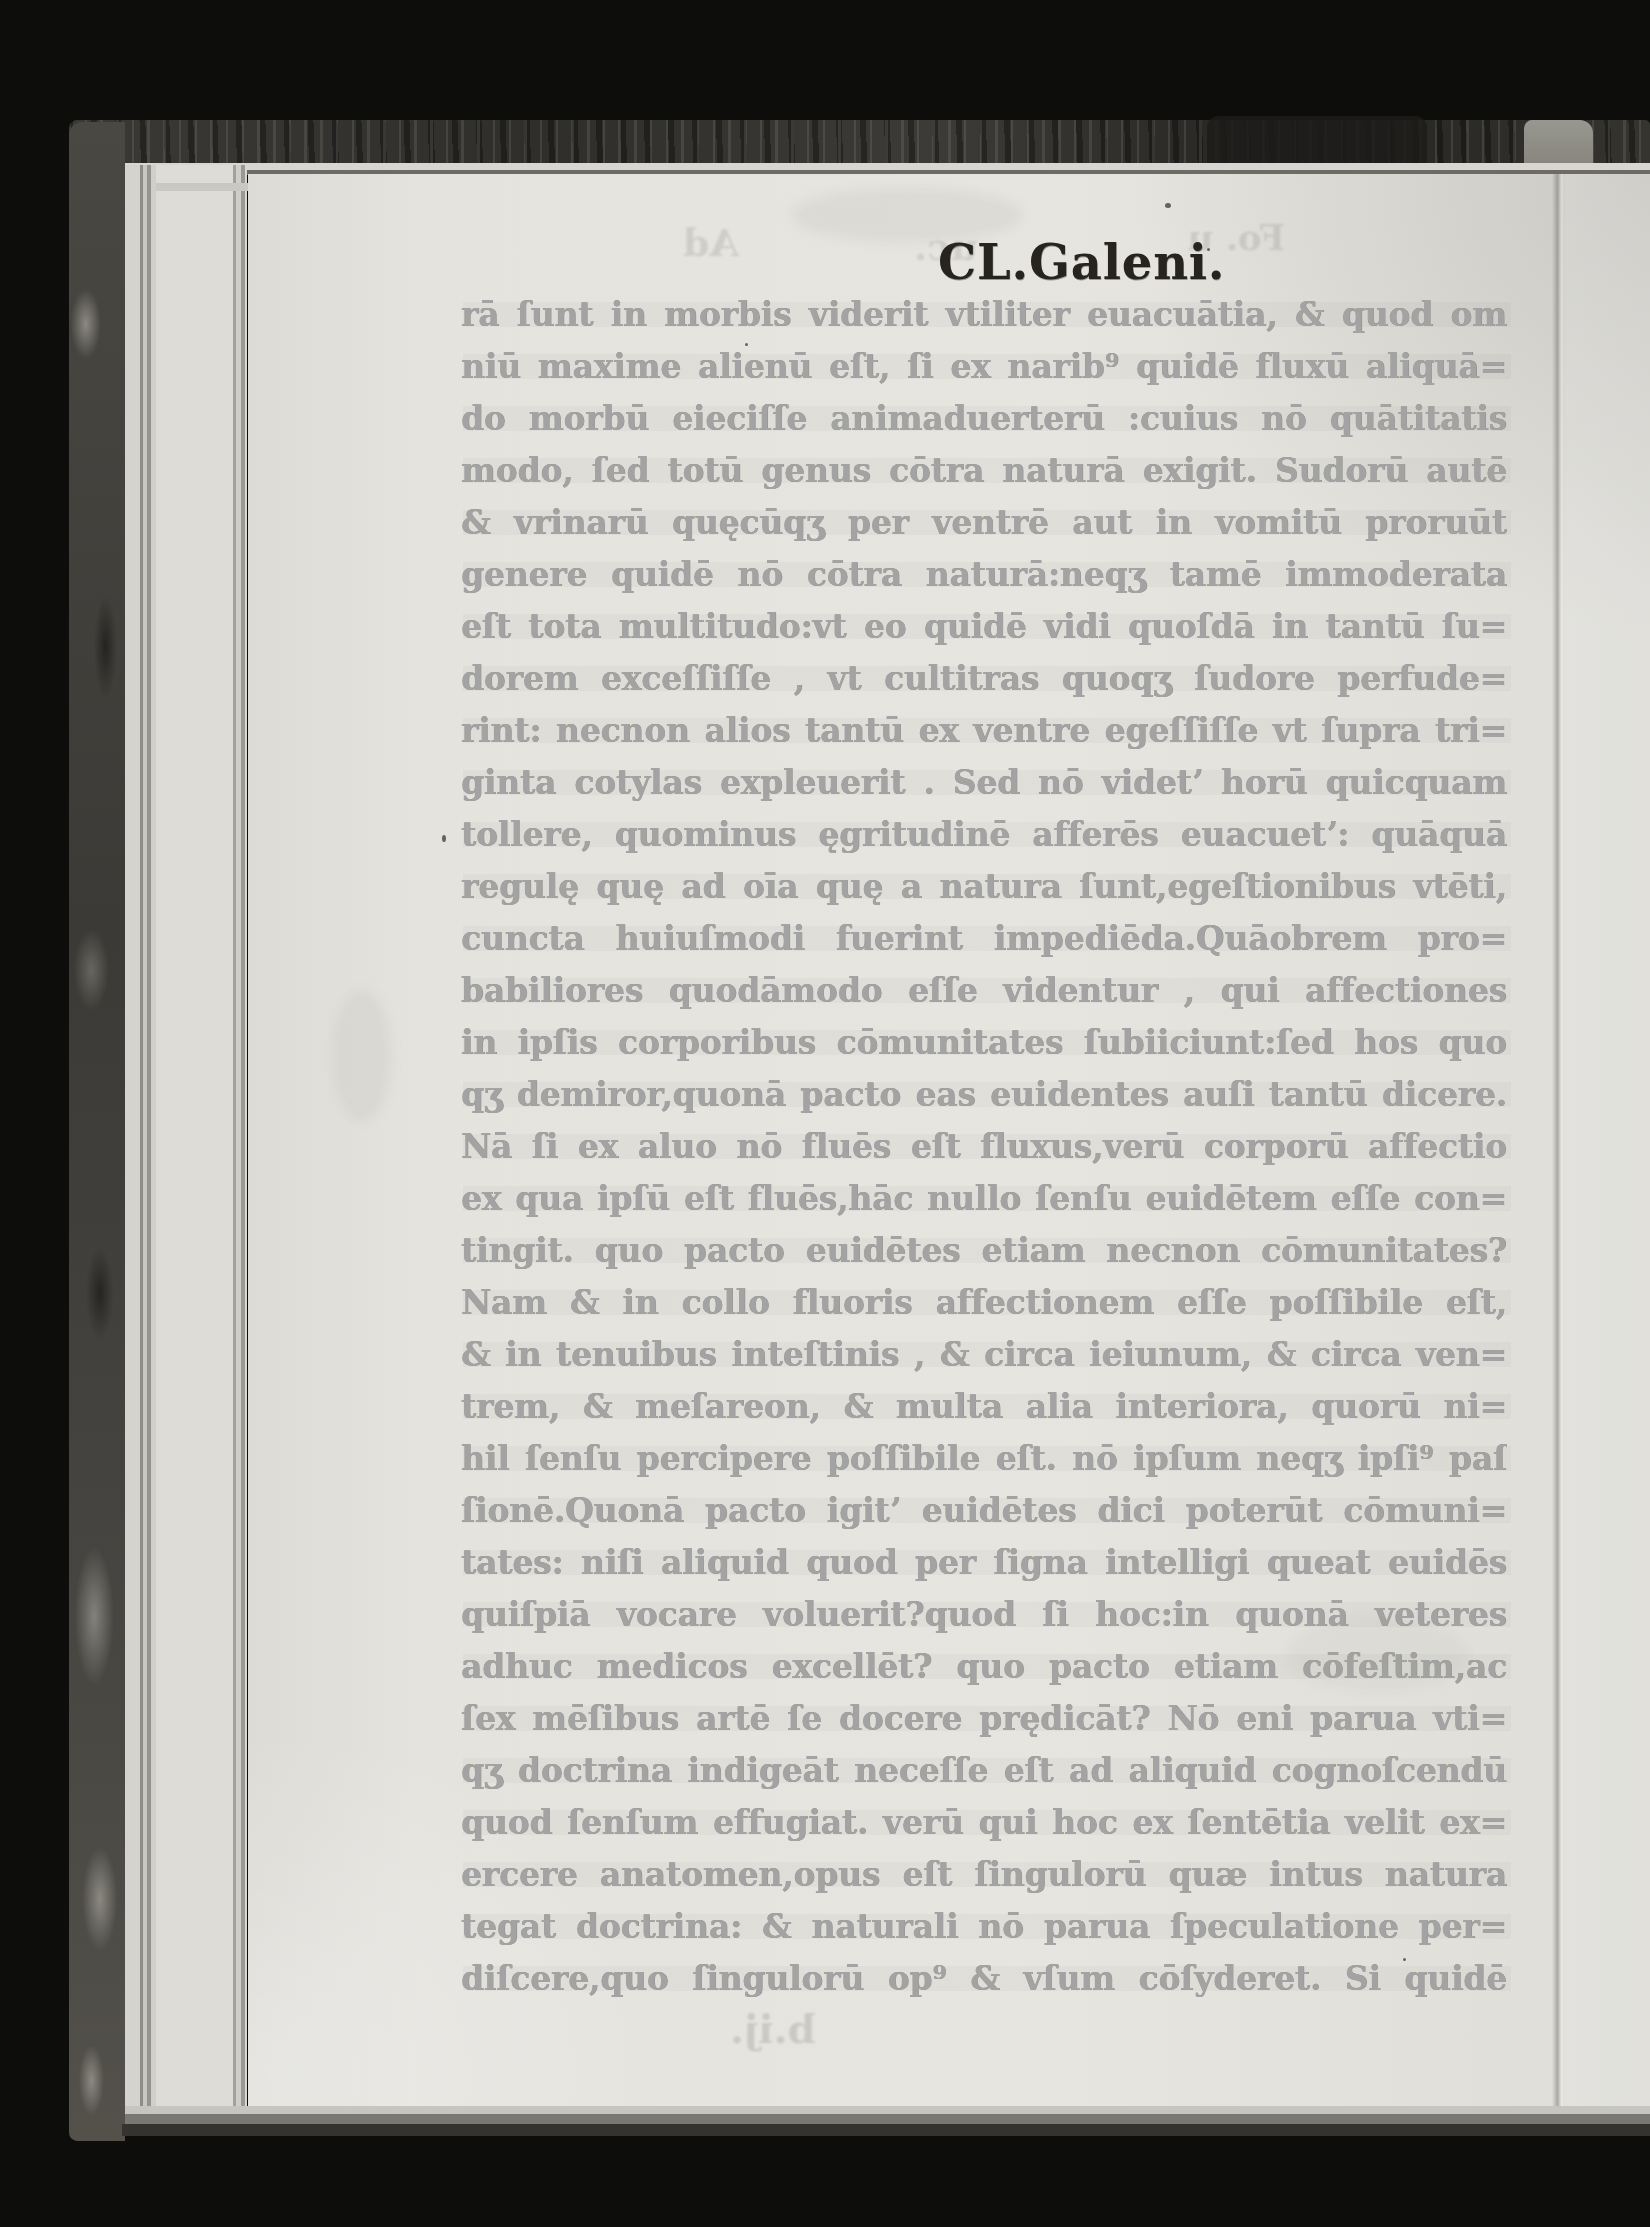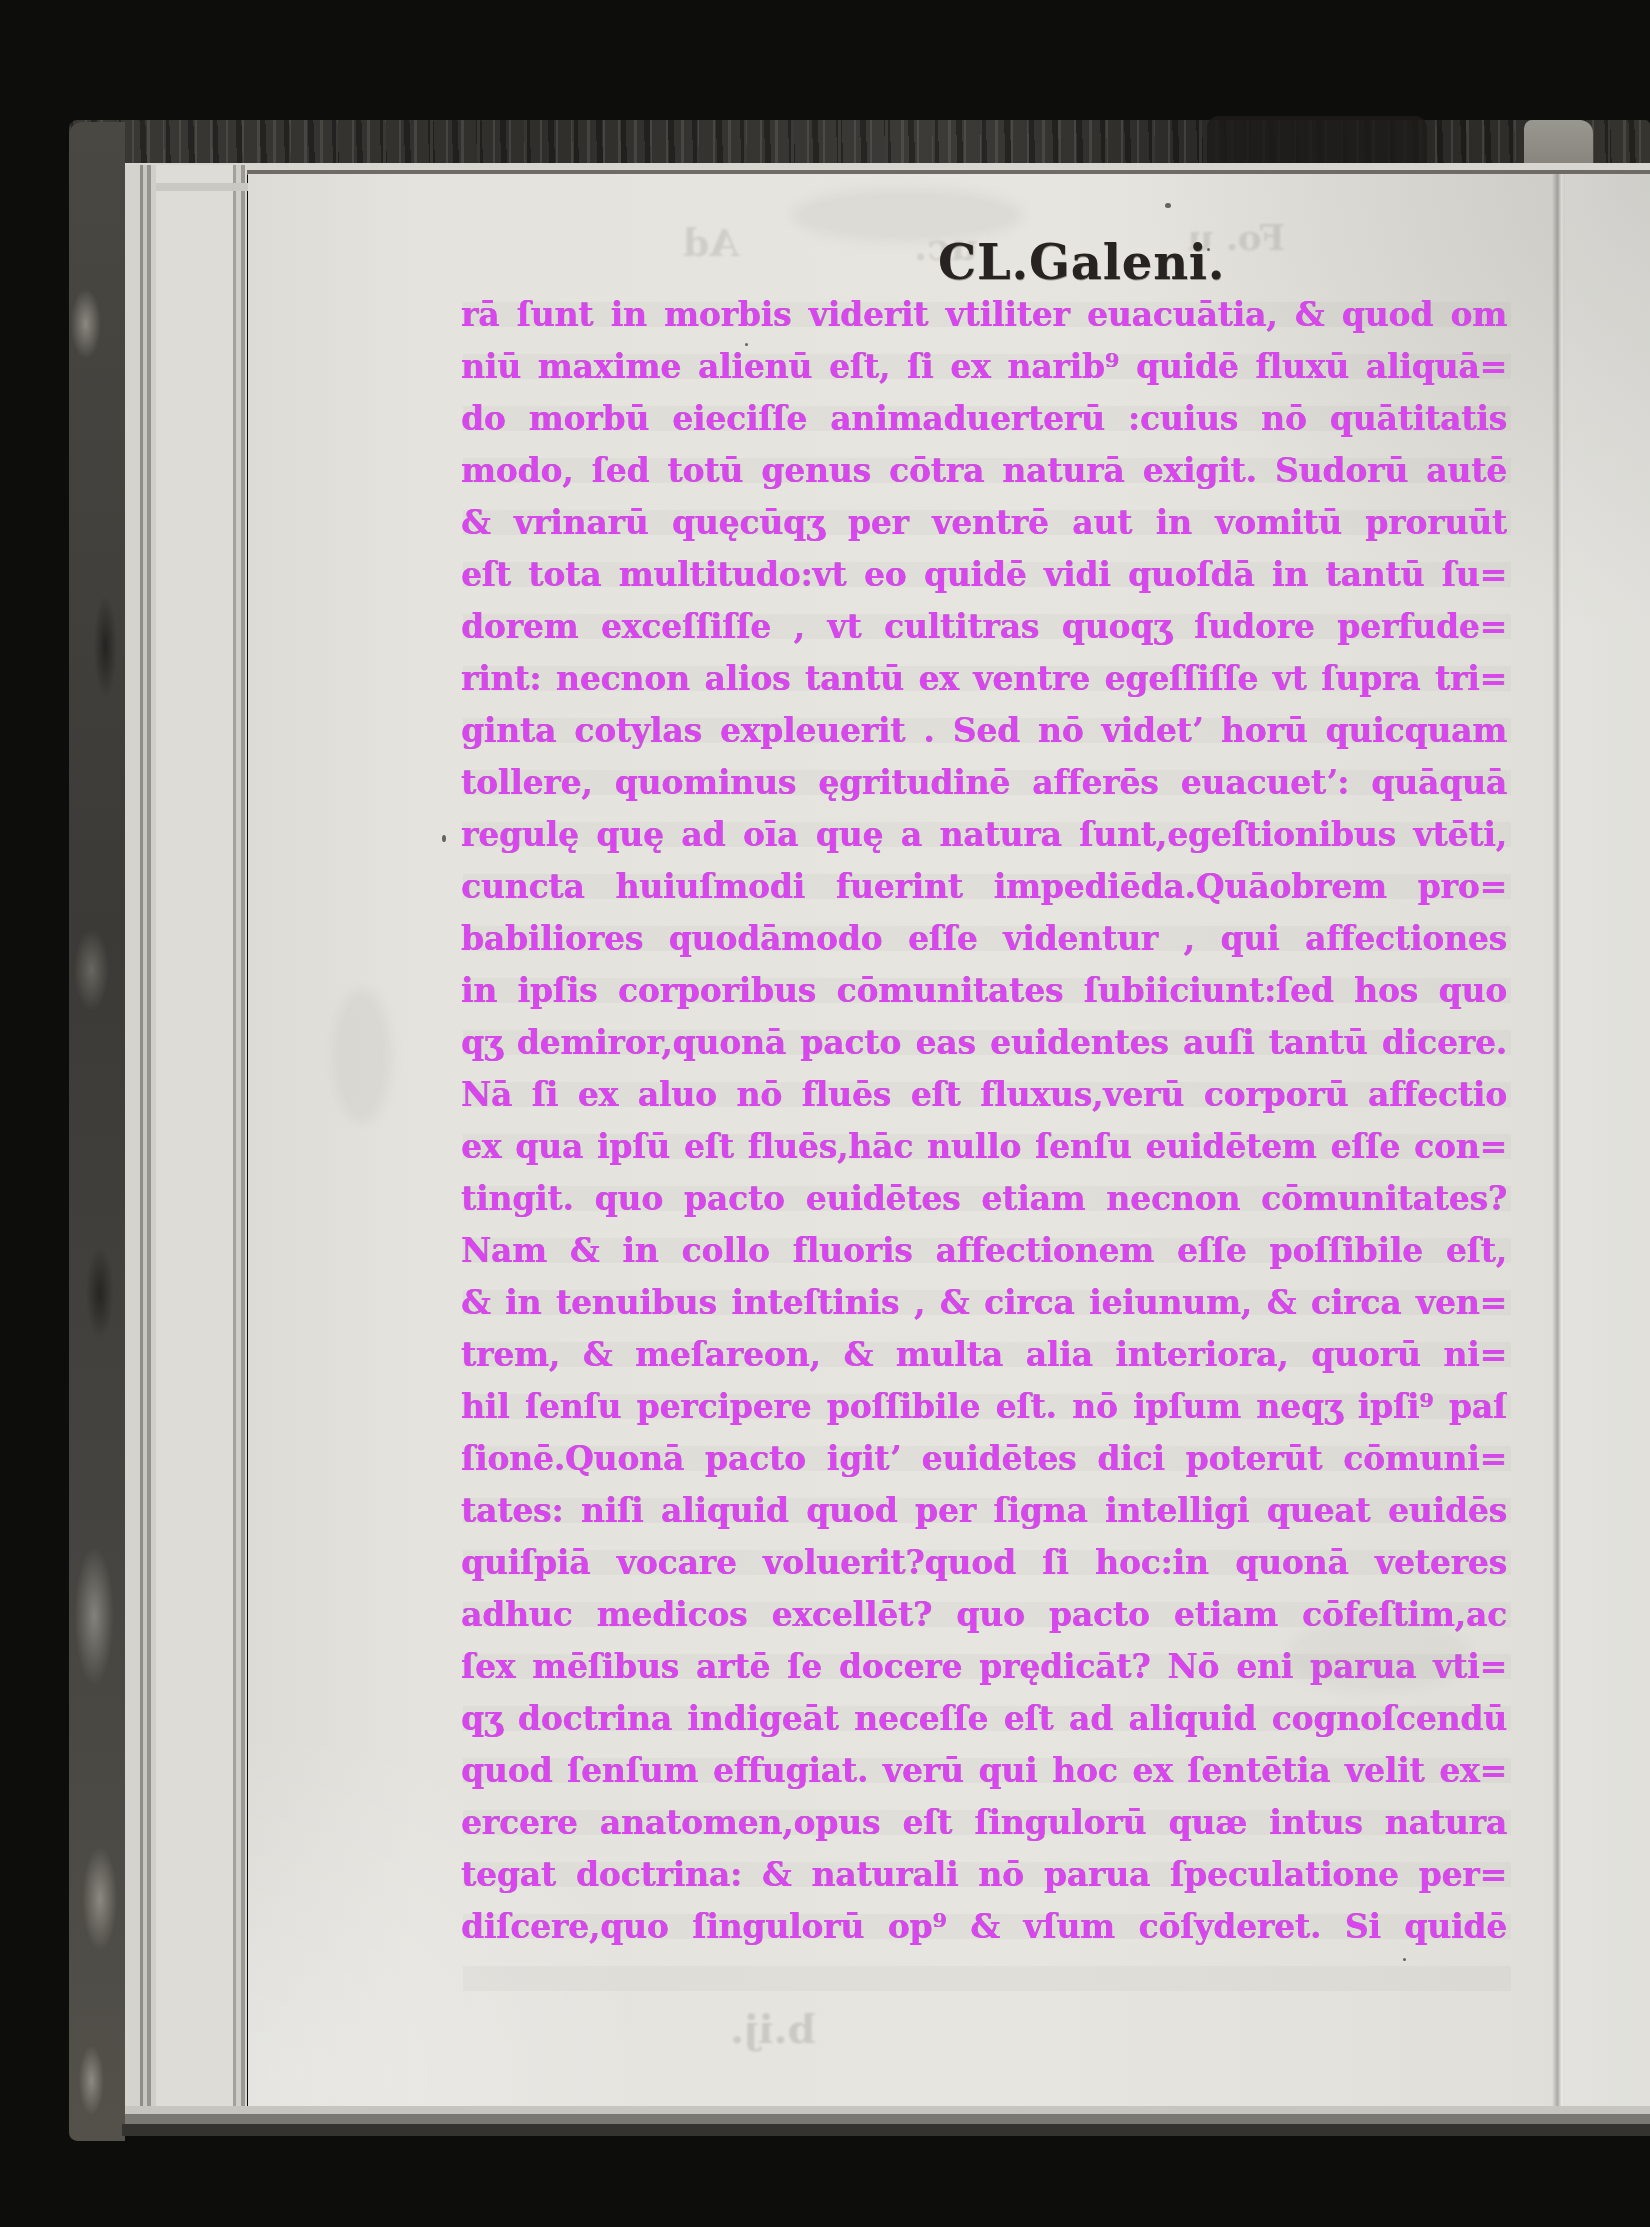--- a/index.html
+++ b/index.html
@@ -86,21 +86,21 @@
   
   .header-title {
     left: 938px; top: 218px;
     font-size: 48px; font-weight: 700; color: #262320; letter-spacing: 0.8px;
     text-shadow: 0.5px 0.5px 0 rgba(38,35,32,0.4);
     margin-top: 16px;
   }
   .text-block { left: 461px; top: 289px; width: 1046px; }
   .tline {
     font-size: 33px; font-weight: 700; line-height: 52px;
-    color: #d946ef; letter-spacing: -0.2px;
+    color: #a3a3a3; letter-spacing: -0.2px;
     text-align: justify; text-align-last: justify;
     white-space: nowrap; overflow: hidden;
     text-shadow: 0.4px 0.4px 0 rgba(40,36,30,0.35), -0.2px 0 0 rgba(40,36,30,0.22);
   }
 
   
   .ghost {
     position: absolute; color: #55524b; font-weight: 700;
     transform: scaleX(-1); filter: blur(1.1px);
   }
@@ -150,20 +150,21 @@
   <div class="ghost ghost-folio">Fo. u</div>
   <div class="ghost ghost-signature">b.ij.</div>
 
   <div class="abs header-title">CL.Galeni.</div>
   <div class="abs text-block">
       <div class="tline">rā ſunt in morbis viderit vtiliter euacuātia, &amp; quod om</div>
       <div class="tline">niū maxime alienū eſt, ſi ex narib⁹ quidē fluxū aliquā=</div>
       <div class="tline">do morbū eieciſſe animaduerterū :cuius nō quātitatis</div>
       <div class="tline">modo, ſed totū genus cōtra naturā exigit. Sudorū autē</div>
       <div class="tline">&amp; vrinarū quęcūqʒ per ventrē aut in vomitū proruūt</div>
+      <div class="tline">genere quidē nō cōtra naturā:neqʒ tamē immoderata</div>
       <div class="tline">eſt tota multitudo:vt eo quidē vidi quoſdā in tantū ſu=</div>
       <div class="tline">dorem exceſſiſſe , vt cultitras quoqʒ ſudore perfude=</div>
       <div class="tline">rint: necnon alios tantū ex ventre egeſſiſſe vt ſupra tri=</div>
       <div class="tline">ginta cotylas expleuerit . Sed nō videtʼ horū quicquam</div>
       <div class="tline">tollere, quominus ęgritudinē afferēs euacuetʼ: quāquā</div>
       <div class="tline">regulę quę ad oīa quę a natura ſunt,egeſtionibus vtēti,</div>
       <div class="tline">cuncta huiuſmodi fuerint impediēda.Quāobrem pro=</div>
       <div class="tline">babiliores quodāmodo eſſe videntur , qui affectiones</div>
       <div class="tline">in ipſis corporibus cōmunitates ſubiiciunt:ſed hos quo</div>
       <div class="tline">qʒ demiror,quonā pacto eas euidentes auſi tantū dicere.</div>

